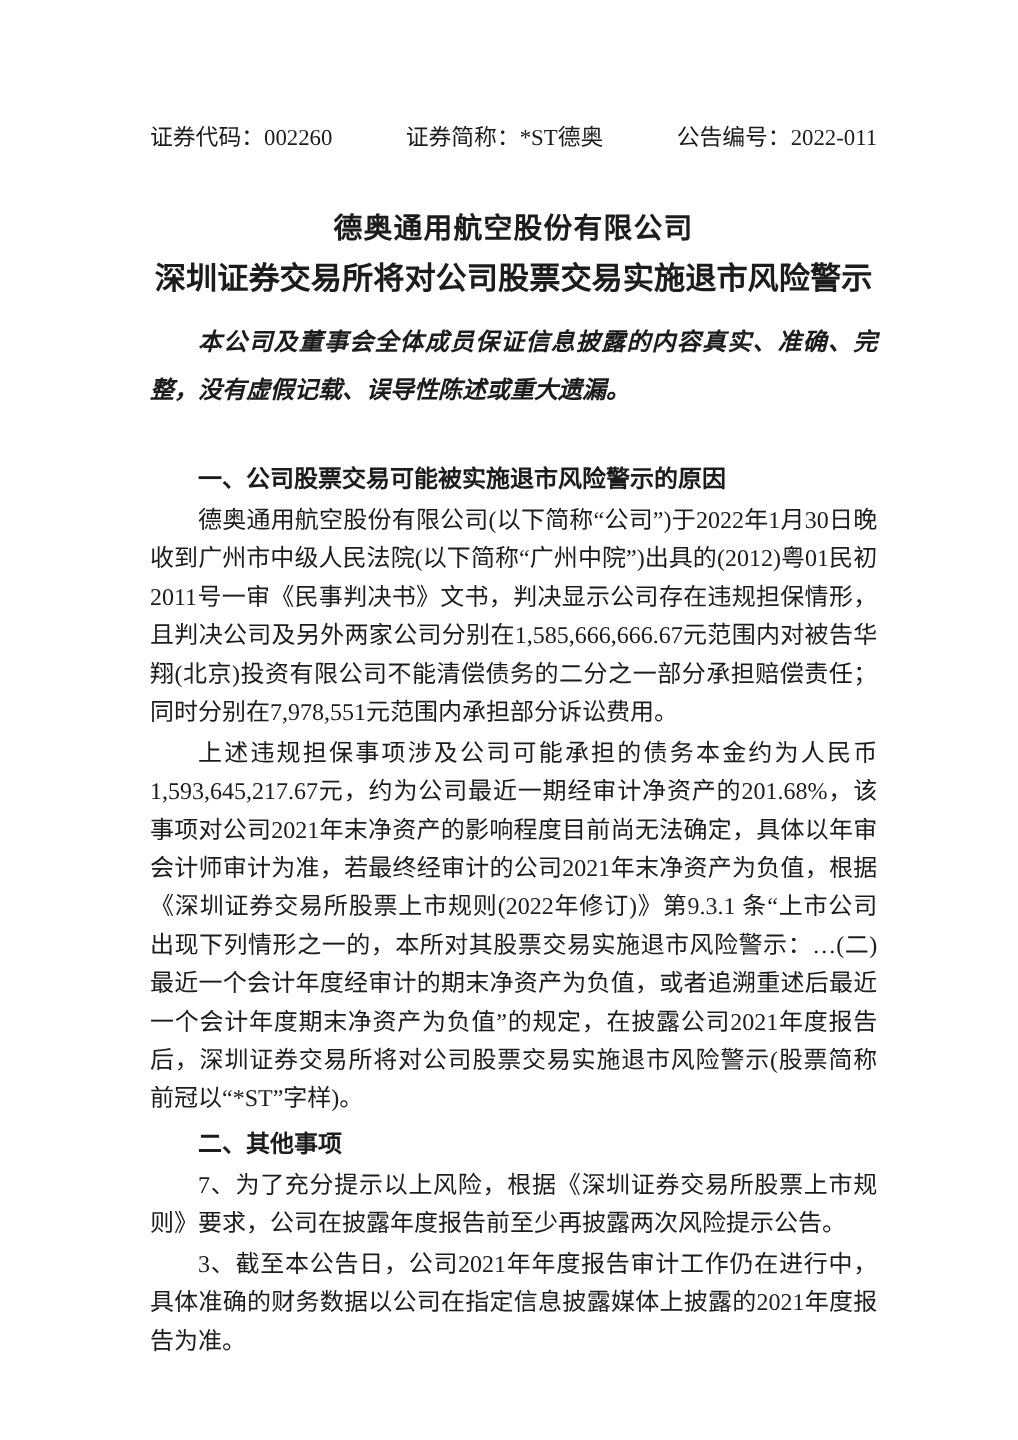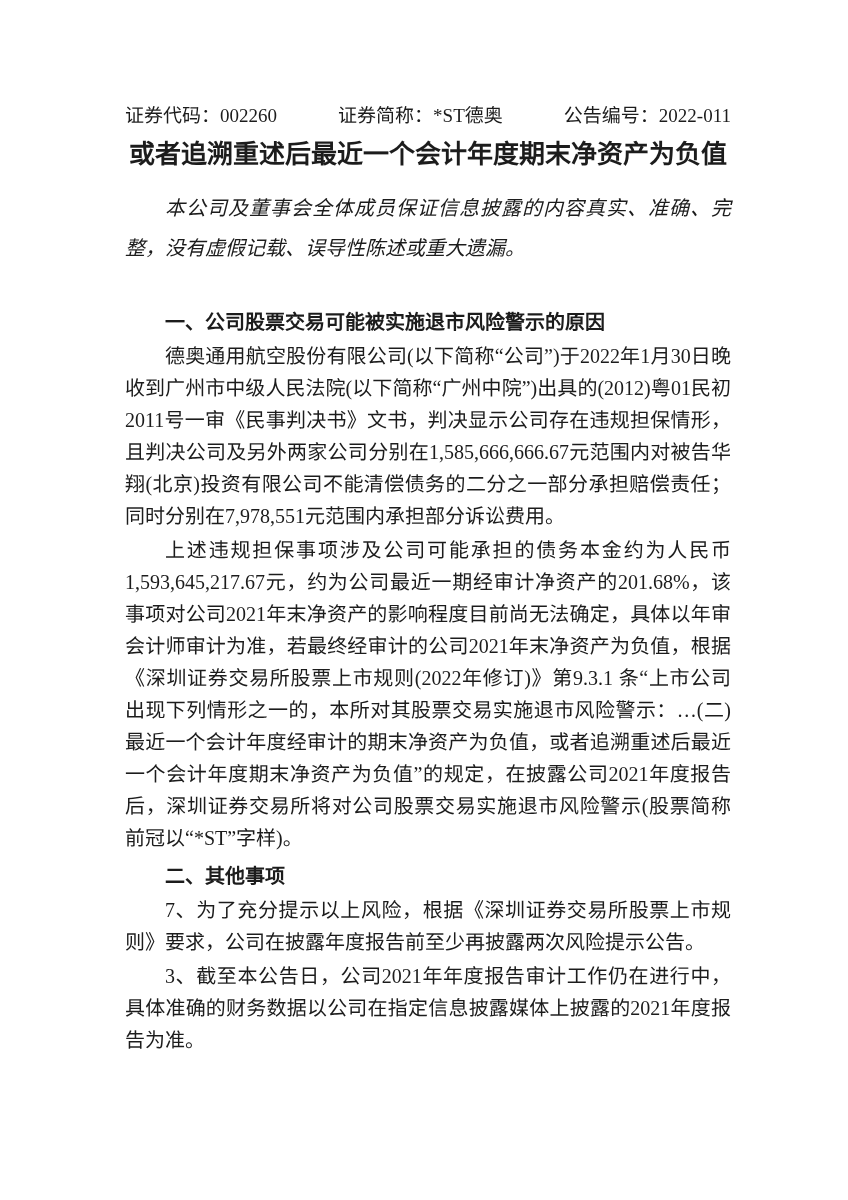--- a/index.html
+++ b/index.html
@@ -45,21 +45,21 @@
     margin: 10px 0 0 0;
     font-size: 26px;
     line-height: 34px;
     font-weight: bold;
     text-align: center;
   }
   .disclaimer {
     margin: 16px 0 0 0;
     font-size: 20px;
     line-height: 40px;
-    font-weight: normal;
+    font-weight: bold;
     font-style: italic;
     text-align: justify;
     text-indent: 2em;
   }
   .body-text {
     margin-top: 38px;
     font-size: 20px;
     line-height: 32px;
     text-align: justify;
   }
@@ -81,22 +81,23 @@
 
 <div class="page">
   <div class="content">
 
     <div class="doc-header">
       <span>证券代码：002260</span>
       <span>证券简称：*ST德奥</span>
       <span>公告编号：2022-011</span>
     </div>
 
+    <h1 class="company-title">德奥通用航空股份有限公司</h1>
 
-    <h2 class="announcement-title">或者追溯重述后最近一个会计年度期末净资产为负值</h2>
+    <h2 class="announcement-title">深圳证券交易所将对公司股票交易实施退市风险警示</h2>
 
     <p class="disclaimer">本公司及董事会全体成员保证信息披露的内容真实、准确、完整，没有虚假记载、误导性陈述或重大遗漏。</p>
 
     <div class="body-text">
 
       <p class="section-heading">一、公司股票交易可能被实施退市风险警示的原因</p>
 
       <p class="para">德奥通用航空股份有限公司(以下简称“公司”)于2022年1月30日晚收到广州市中级人民法院(以下简称“广州中院”)出具的(2012)粤01民初2011号一审《民事判决书》文书，判决显示公司存在违规担保情形，且判决公司及另外两家公司分别在1,585,666,666.67元范围内对被告华翔(北京)投资有限公司不能清偿债务的二分之一部分承担赔偿责任；同时分别在7,978,551元范围内承担部分诉讼费用。</p>
 
       <p class="para">上述违规担保事项涉及公司可能承担的债务本金约为人民币1,593,645,217.67元，约为公司最近一期经审计净资产的201.68%，该事项对公司2021年末净资产的影响程度目前尚无法确定，具体以年审会计师审计为准，若最终经审计的公司2021年末净资产为负值，根据《深圳证券交易所股票上市规则(2022年修订)》第9.3.1 条“上市公司出现下列情形之一的，本所对其股票交易实施退市风险警示：…(二)最近一个会计年度经审计的期末净资产为负值，或者追溯重述后最近一个会计年度期末净资产为负值”的规定，在披露公司2021年度报告后，深圳证券交易所将对公司股票交易实施退市风险警示(股票简称前冠以“*ST”字样)。</p>

